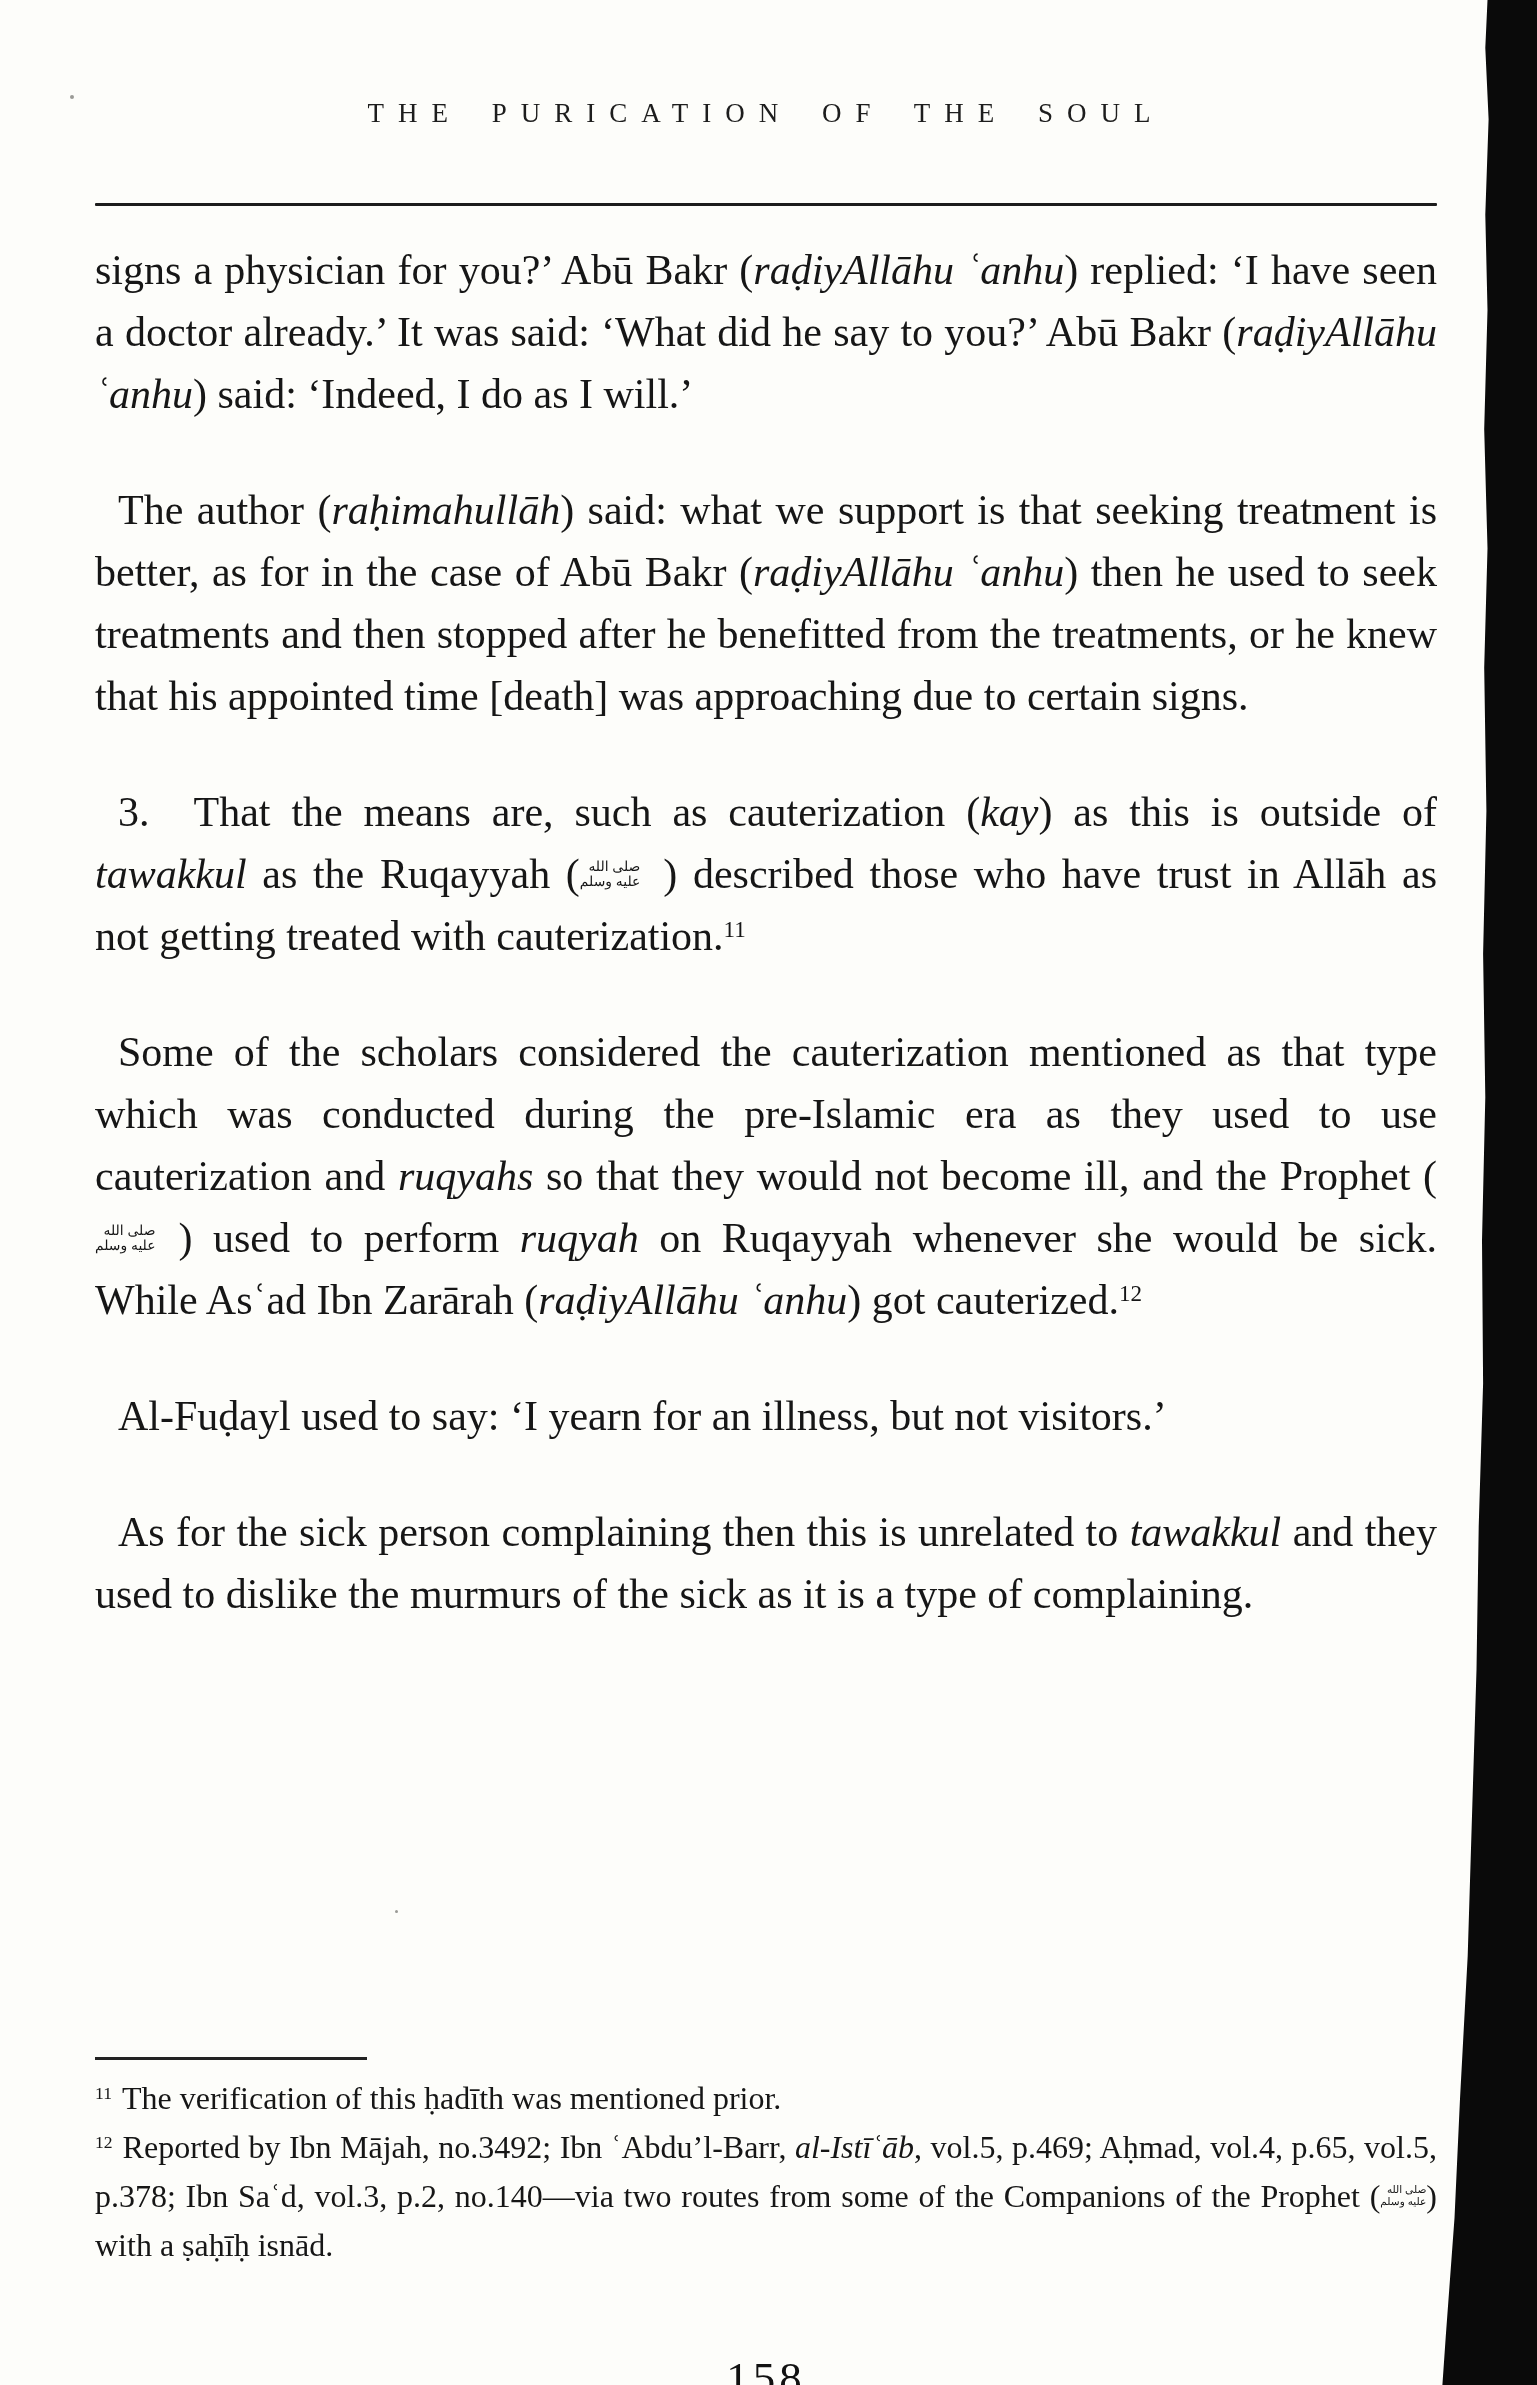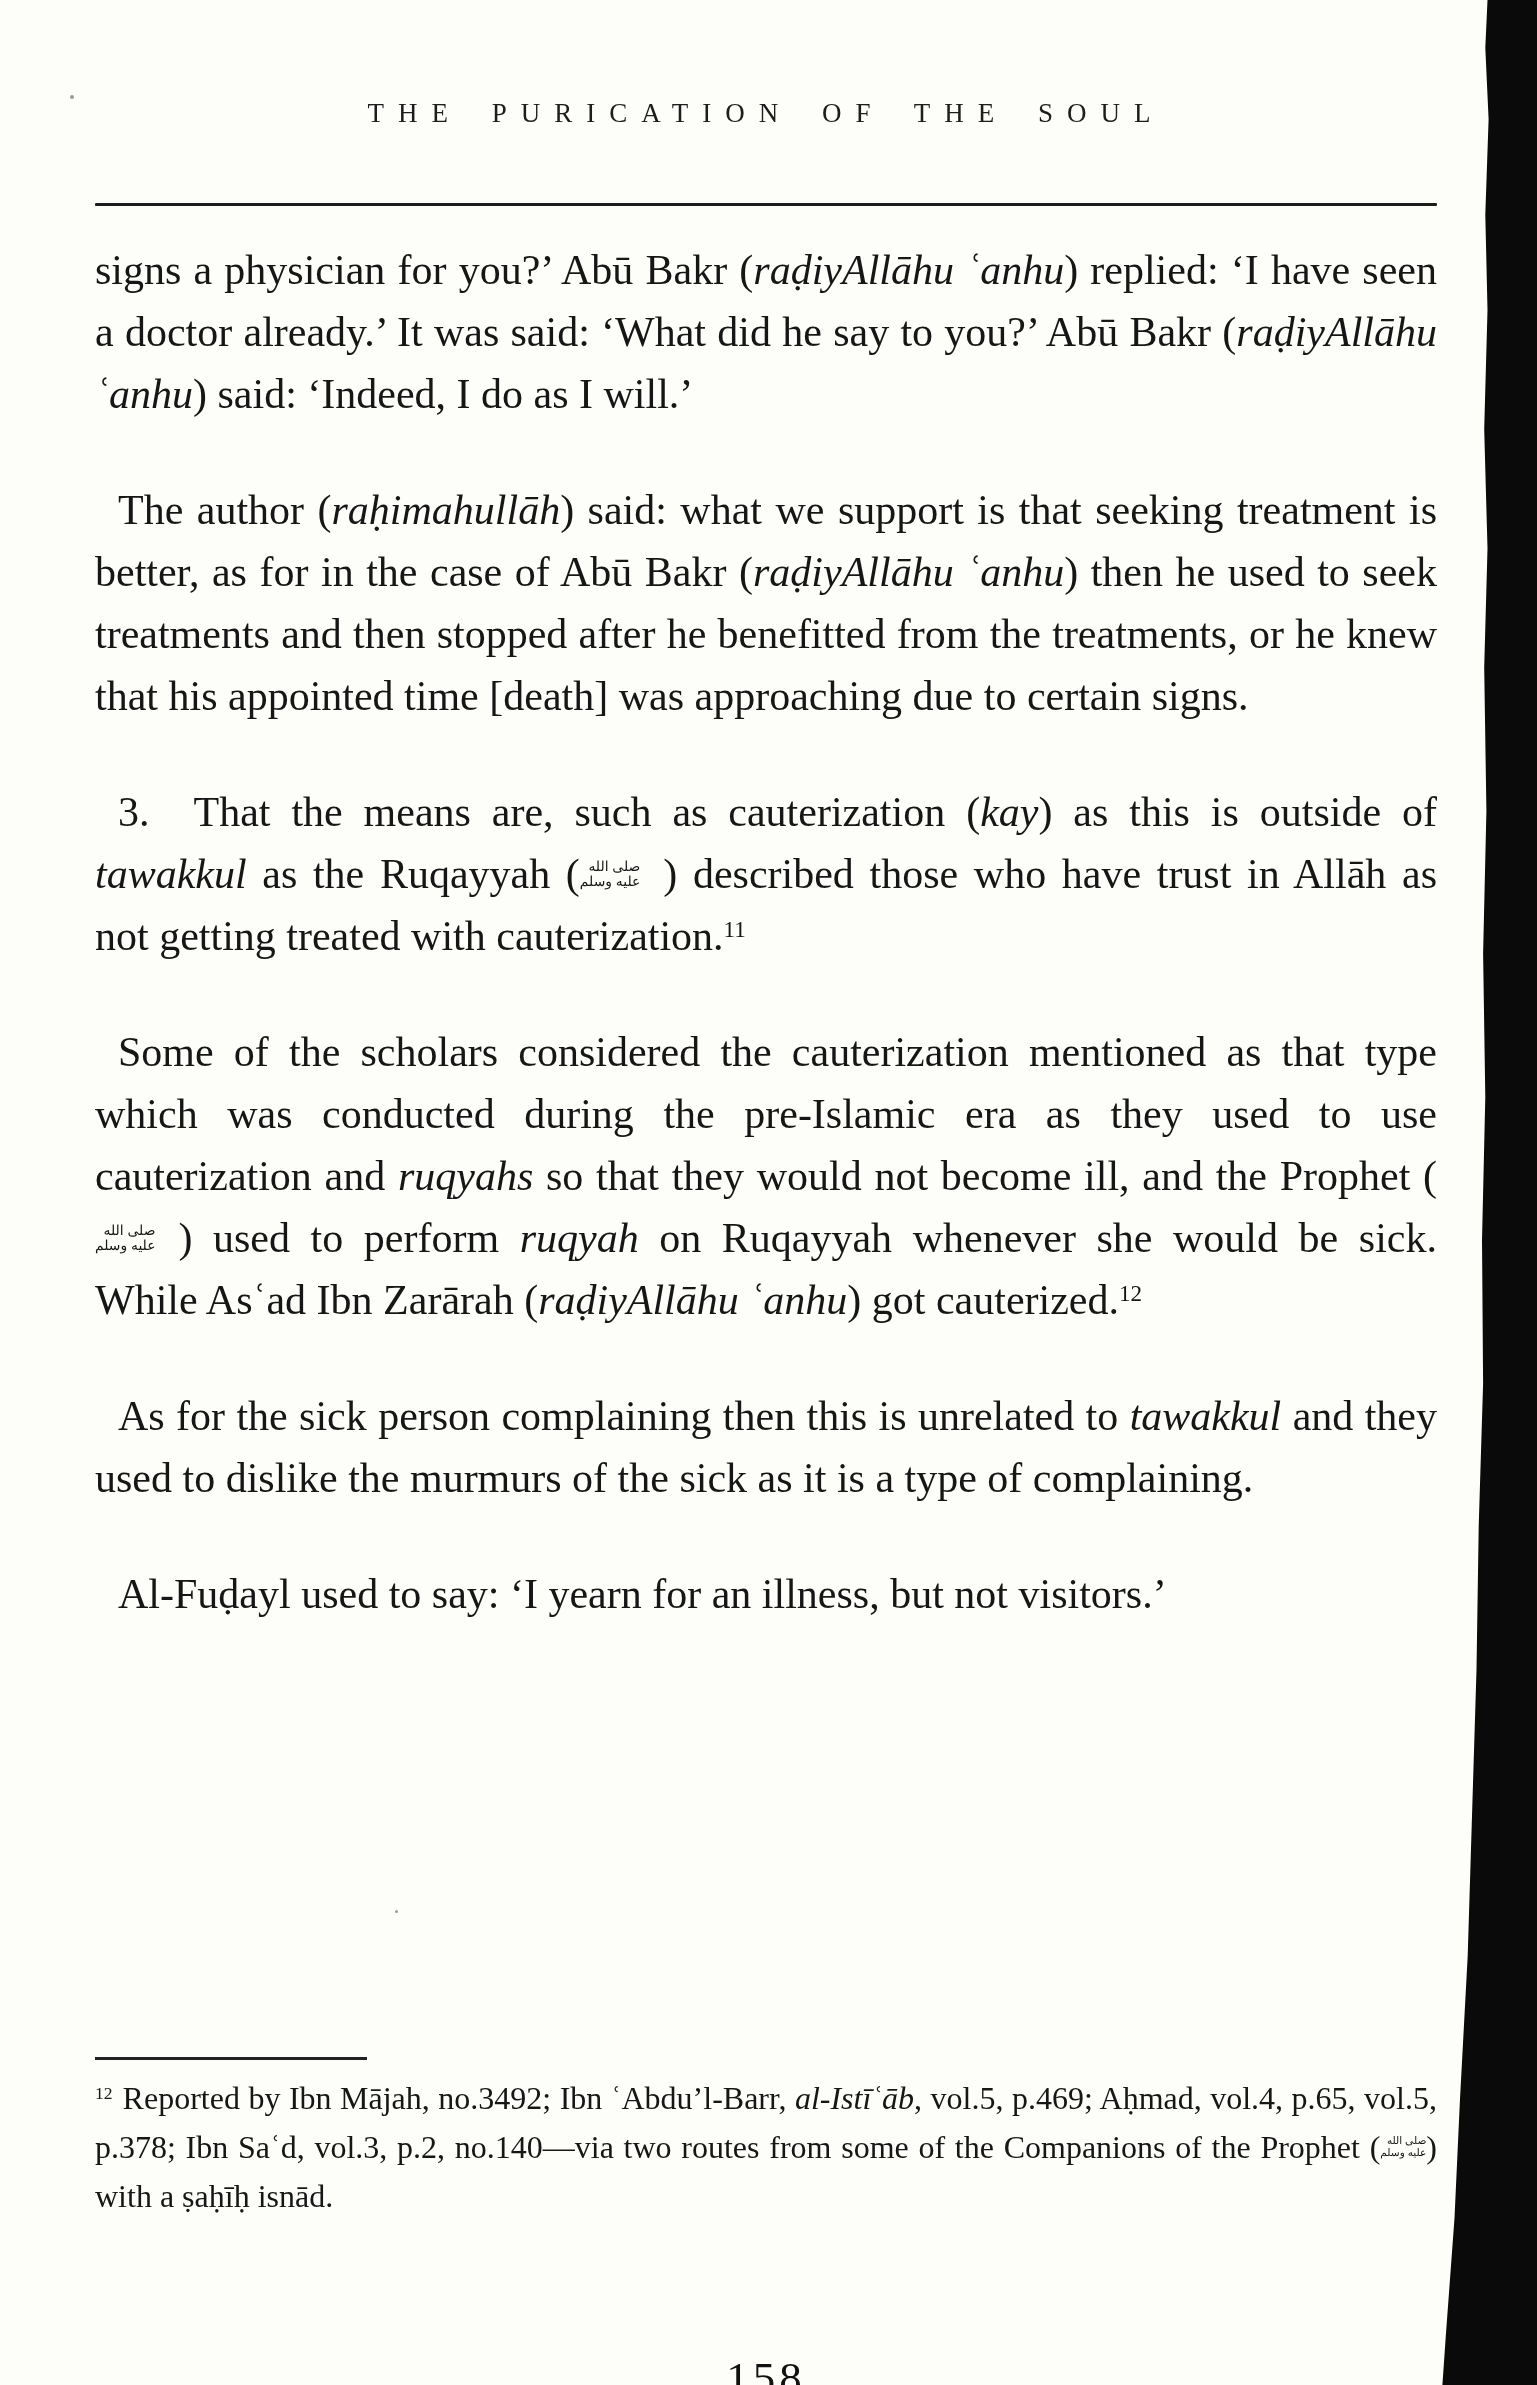--- a/index.html
+++ b/index.html
@@ -101,25 +101,26 @@
       <p class="para"><span>signs a physician for you?’ Abū Bakr (</span><span class="it">raḍiyAllāhu ʿanhu</span><span>) replied: ‘I have seen a doctor already.’ It was said: ‘What did he say to you?’ Abū Bakr (</span><span class="it">raḍiyAllāhu ʿanhu</span><span>) said: ‘Indeed, I do as I will.’</span></p>
       <p class="para indent"><span>The author (</span><span class="it">raḥimahullāh</span><span>) said: what we support is that seeking treatment is better, as for in the case of Abū Bakr (</span><span class="it">raḍiyAllāhu ʿanhu</span><span>) then he used to seek treatments and then stopped after he benefitted from the treatments, or he knew that his appointed time [death] was approaching due to certain signs.</span></p>
       <p class="para indent"><span>3.</span><span class="gap" style="width: 44px;"></span><span>That the means are, such as cauterization (</span><span class="it">kay</span><span>) as this is outside of </span><span class="it">tawakkul</span><span> as the Ruqayyah (</span><span class="pbuh">
           <span>صلى الله</span>
           <span>عليه وسلم</span>
         </span><span>) described those who have trust in Allāh as not getting treated with cauterization.</span><sup>11</sup></p>
       <p class="para indent"><span>Some of the scholars considered the cauterization mentioned as that type which was conducted during the pre-Islamic era as they used to use cauterization and </span><span class="it">ruqyahs</span><span> so that they would not become ill, and the Prophet (</span><span class="pbuh">
           <span>صلى الله</span>
           <span>عليه وسلم</span>
         </span><span>) used to perform </span><span class="it">ruqyah</span><span> on Ruqayyah whenever she would be sick. While Asʿad Ibn Zarārah (</span><span class="it">raḍiyAllāhu ʿanhu</span><span>) got cauterized.</span><sup>12</sup></p>
+      <p class="para indent"><span>Al-Fuḍayl used to say: ‘I yearn for an illness, but not visitors.’</span></p>
       <p class="para indent"><span>As for the sick person complaining then this is unrelated to </span><span class="it">tawakkul</span><span> and they used to dislike the murmurs of the sick as it is a type of complaining.</span></p>
-      <p class="para indent"><span>Al-Fuḍayl used to say: ‘I yearn for an illness, but not visitors.’</span></p>
     </div>
   <div class="footnote-rule"></div>
   <div class="footnotes">
+      <p class="fn"><sup>11</sup><span>The verification of this ḥadīth was mentioned prior.</span></p>
       <p class="fn"><sup>12</sup><span>Reported by Ibn Mājah, no.3492; Ibn ʿAbdu’l-Barr, </span><span class="it">al-Istīʿāb</span><span>, vol.5, p.469; Aḥmad, vol.4, p.65, vol.5, p.378; Ibn Saʿd, vol.3, p.2, no.140—via two routes from some of the Companions of the Prophet (</span><span class="pbuh">
           <span>صلى الله</span>
           <span>عليه وسلم</span>
         </span><span>) with a ṣaḥīḥ isnād.</span></p>
     </div>
   <div class="page-number">158</div>
   <div class="scan-bar"></div>
   <div class="speck s1"></div>
   <div class="speck s2"></div>
 </div>

